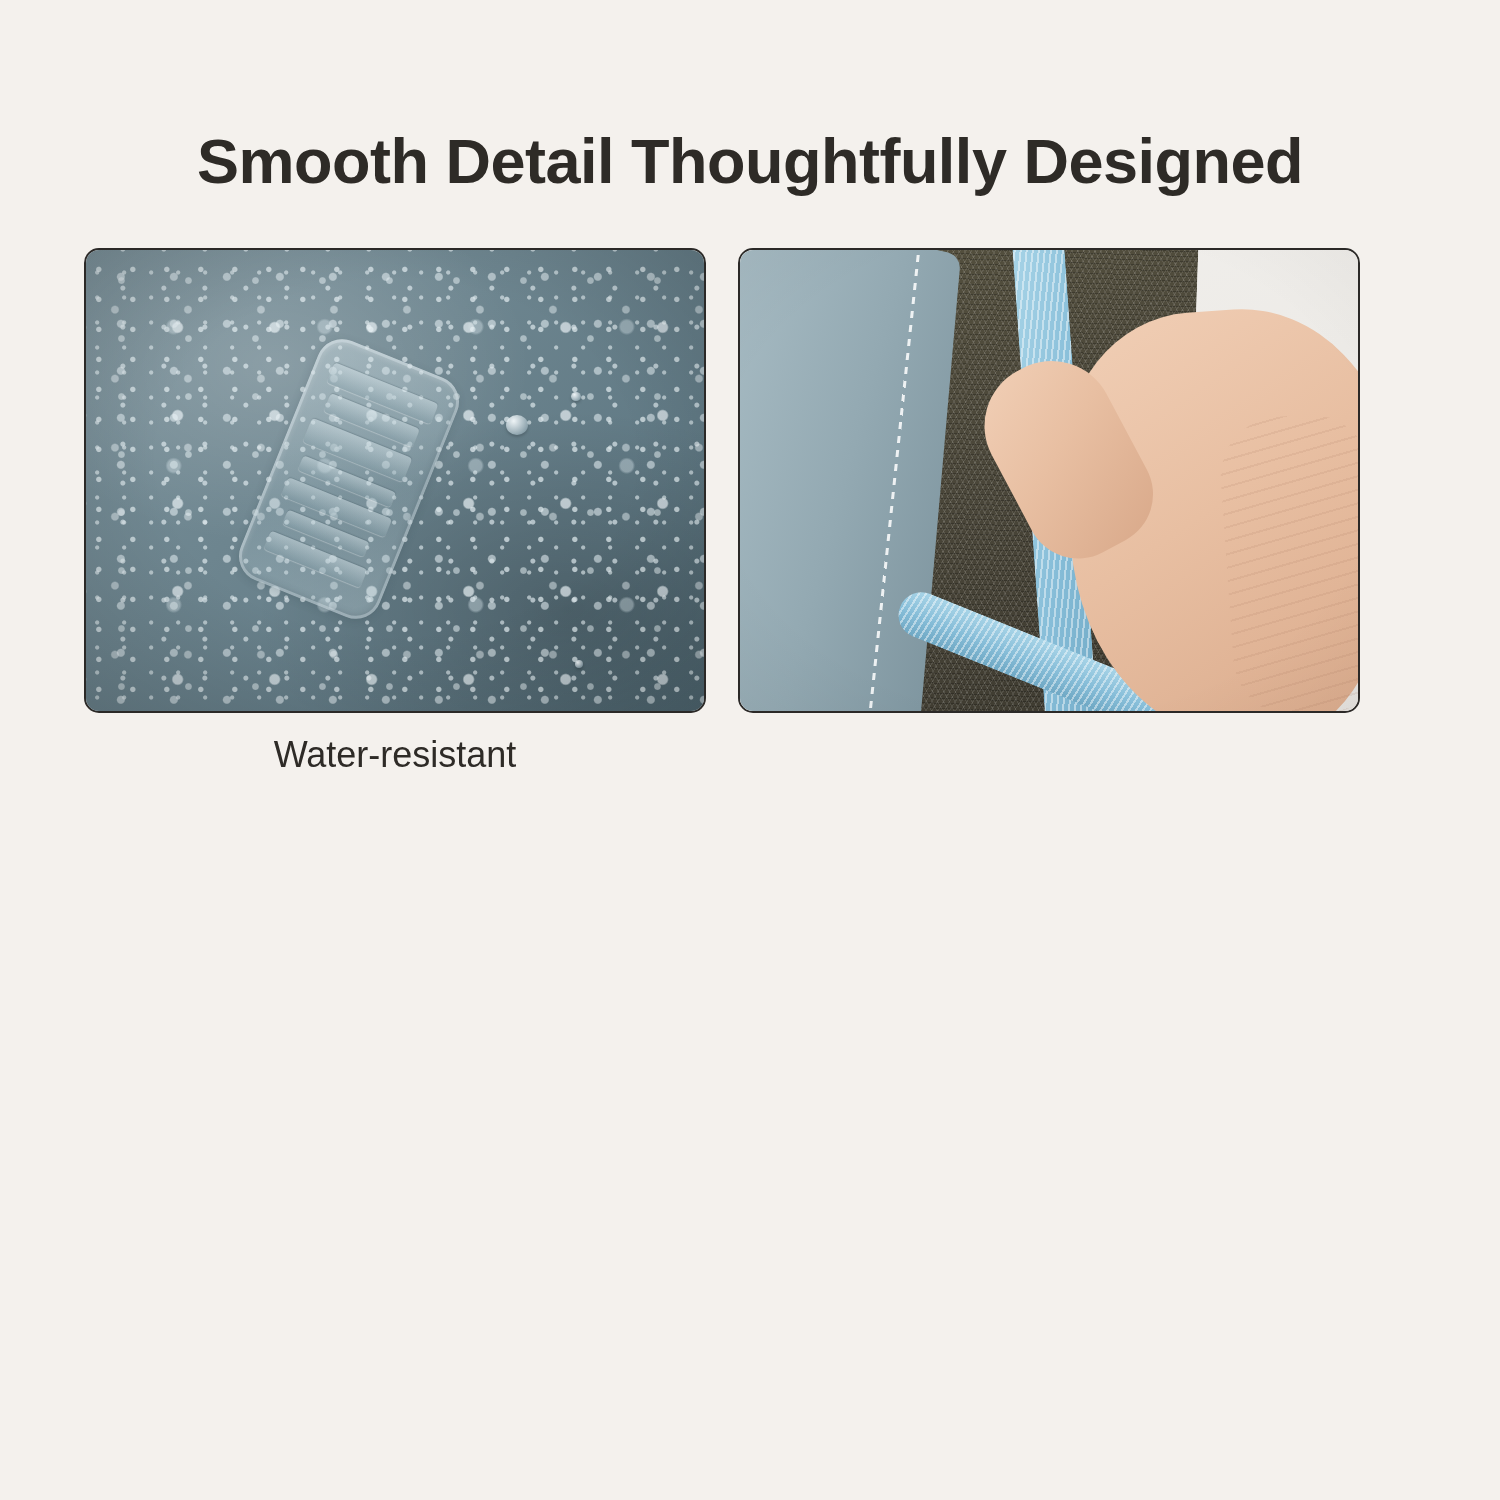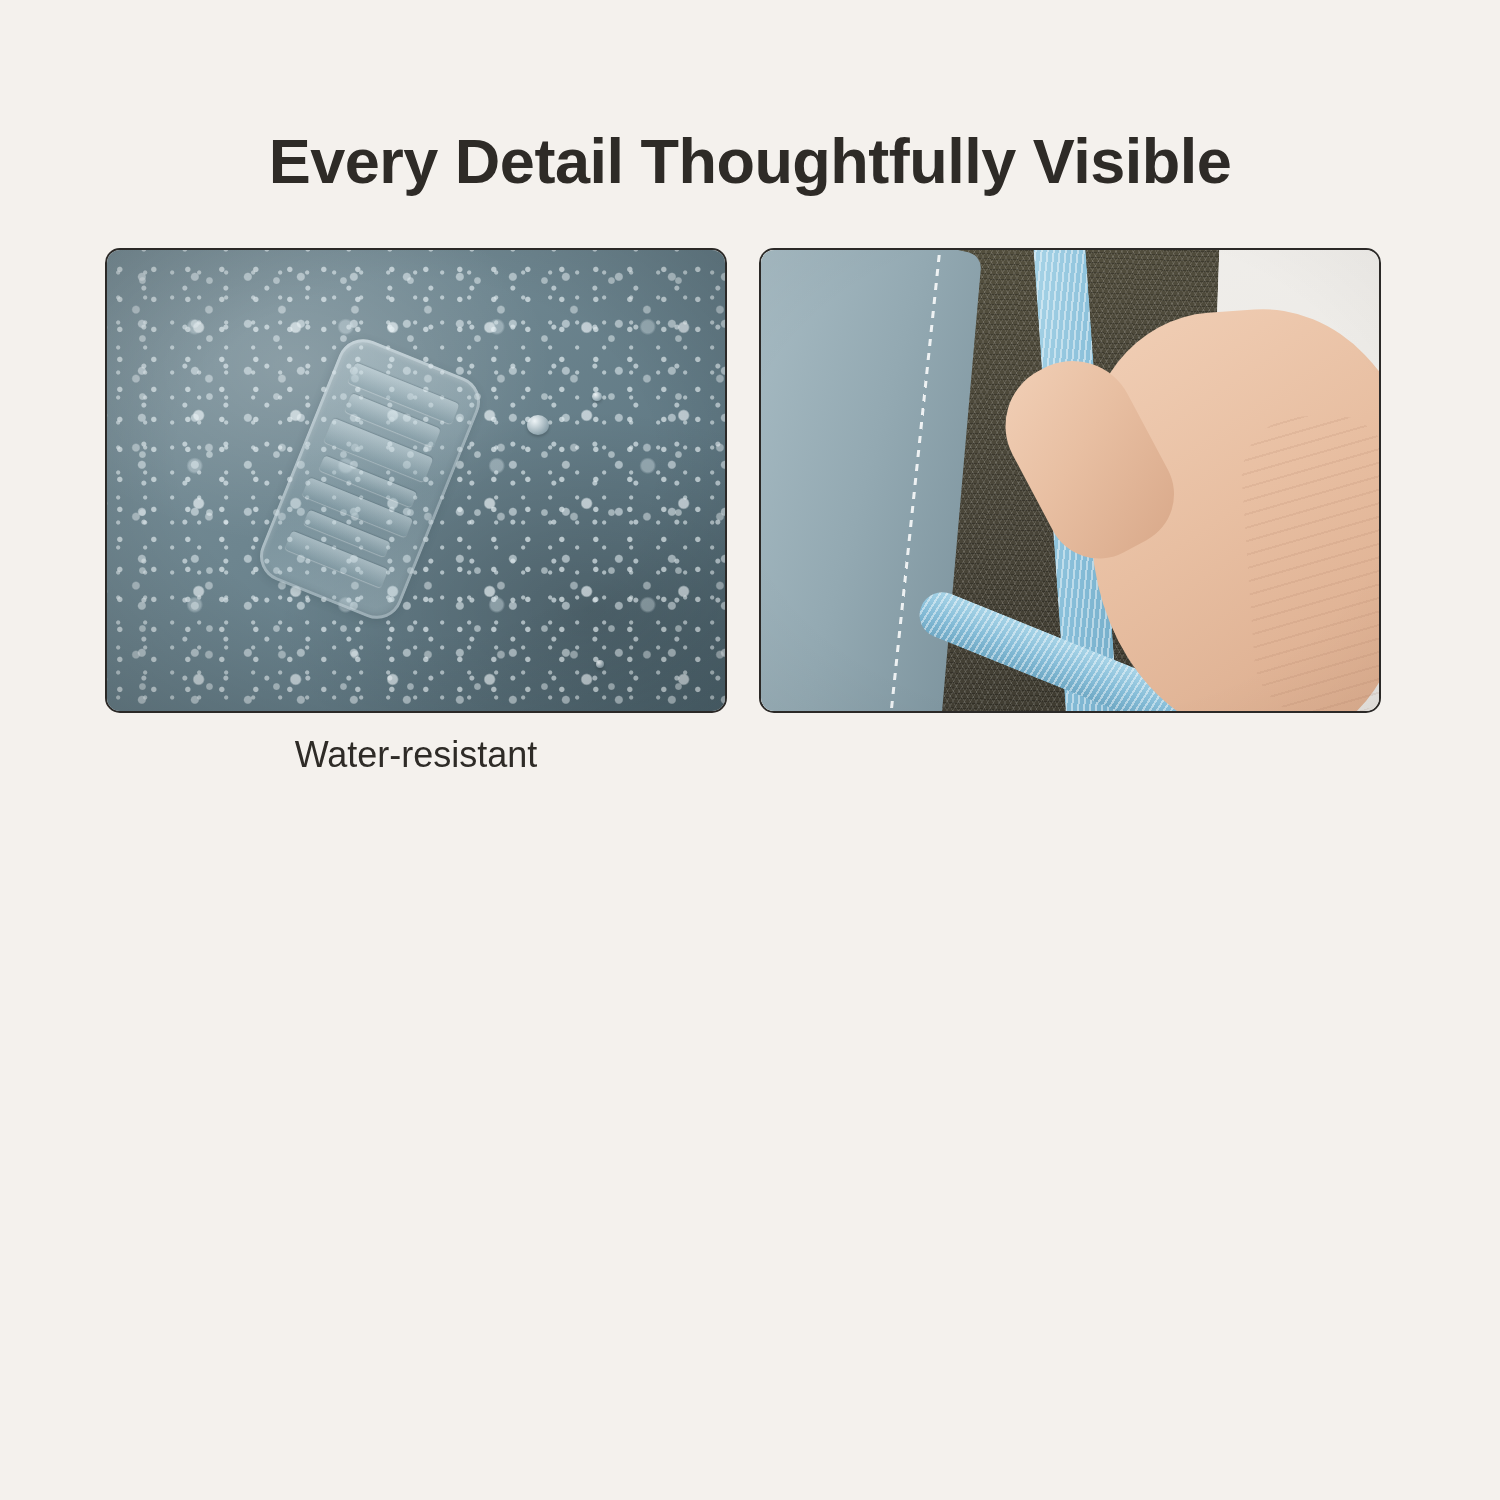--- a/index.html
+++ b/index.html
@@ -32,21 +32,21 @@
     line-height: 74px;
     font-weight: 800;
     letter-spacing: -0.5px;
     color: #2e2b27;
     white-space: nowrap;
   }
 
   
   .grid {
     position: absolute;
-    left: 105px;
+    left: 84px;
     top: 248px;
     width: 1300px;
     height: 1190px;
     display: grid;
     grid-template-columns: 622px 622px;
     grid-template-rows: 465px 465px;
     column-gap: 56px;
     row-gap: 155px;
     gap: 32px;
   }
@@ -506,21 +506,21 @@
     position: absolute; inset: 0;
     pointer-events: none;
     background: radial-gradient(ellipse 90% 90% at 50% 48%, rgba(0,0,0,0) 58%, rgba(0,0,0,.07) 100%);
   }
 </style>
 </head>
 <body>
 
 <div class="page">
 
-  <h1 class="headline">Every Detail Thoughtfully Visible</h1>
+  <h1 class="headline">Smooth Detail Thoughtfully Designed</h1>
 
   <div class="grid">
 
     <div class="card">
       <div class="photo">
         <div class="p1-base"></div>
         <div class="p1-drops"></div>
         <div class="p1-drops2"></div>
         <div class="p1-bigdrop"></div>
         <div class="p1-bigdrop b2"></div>

